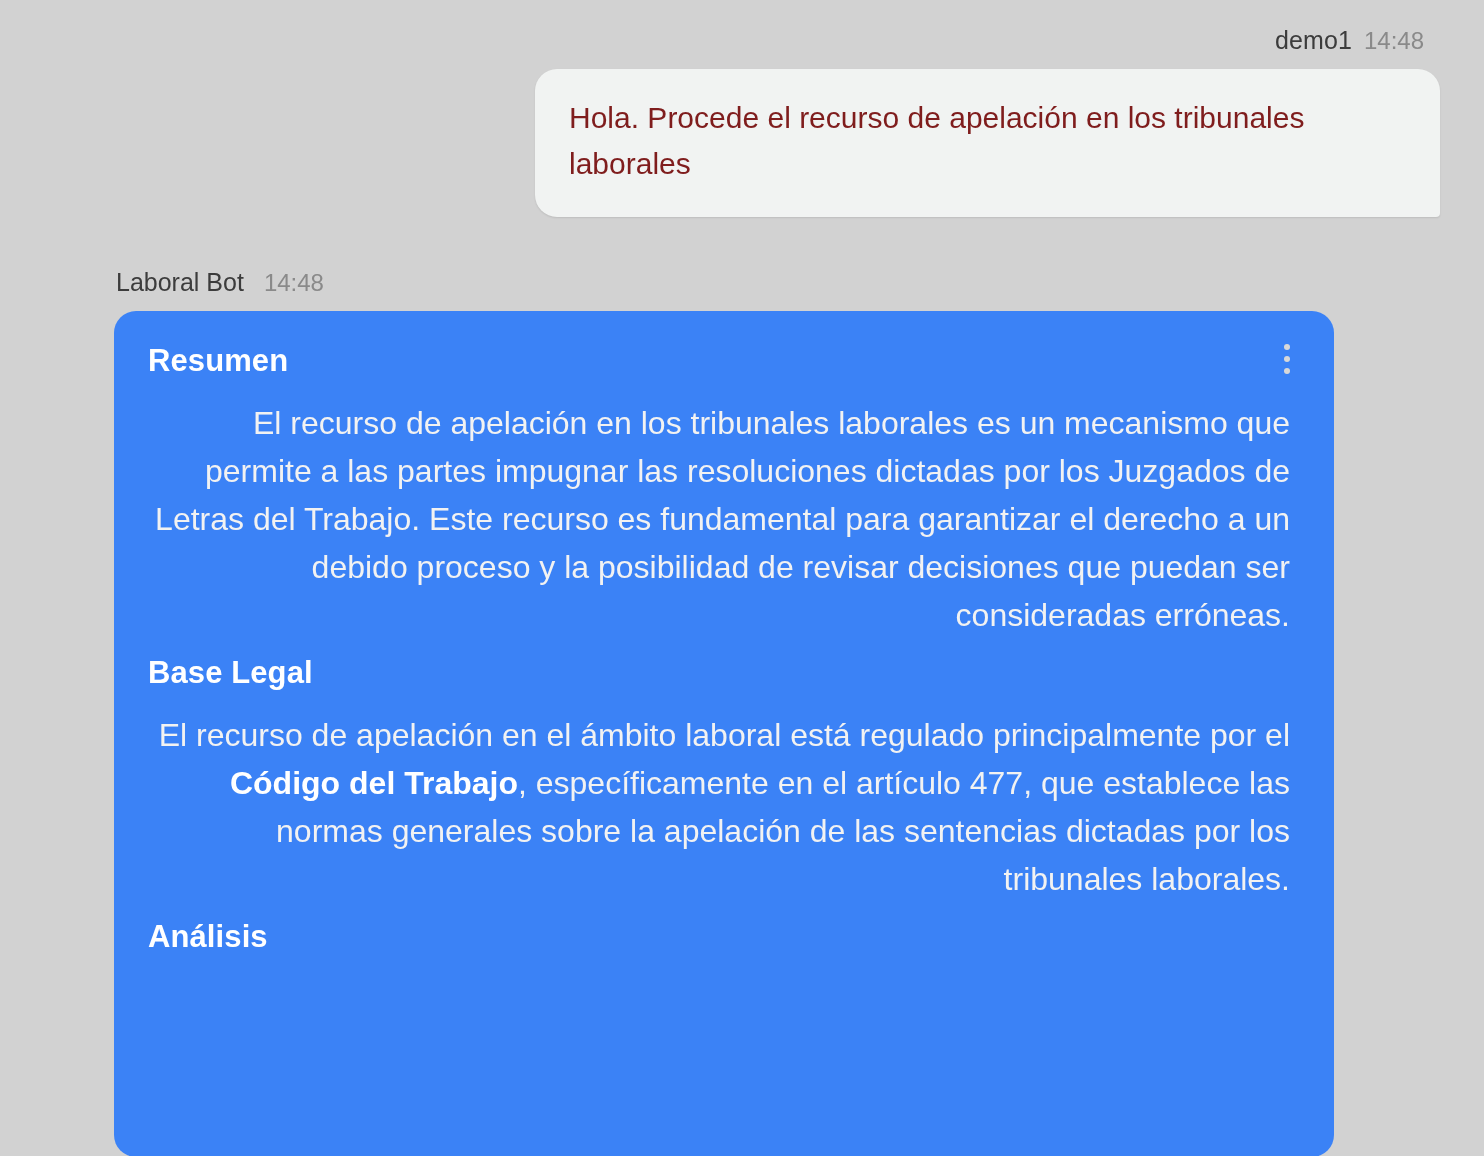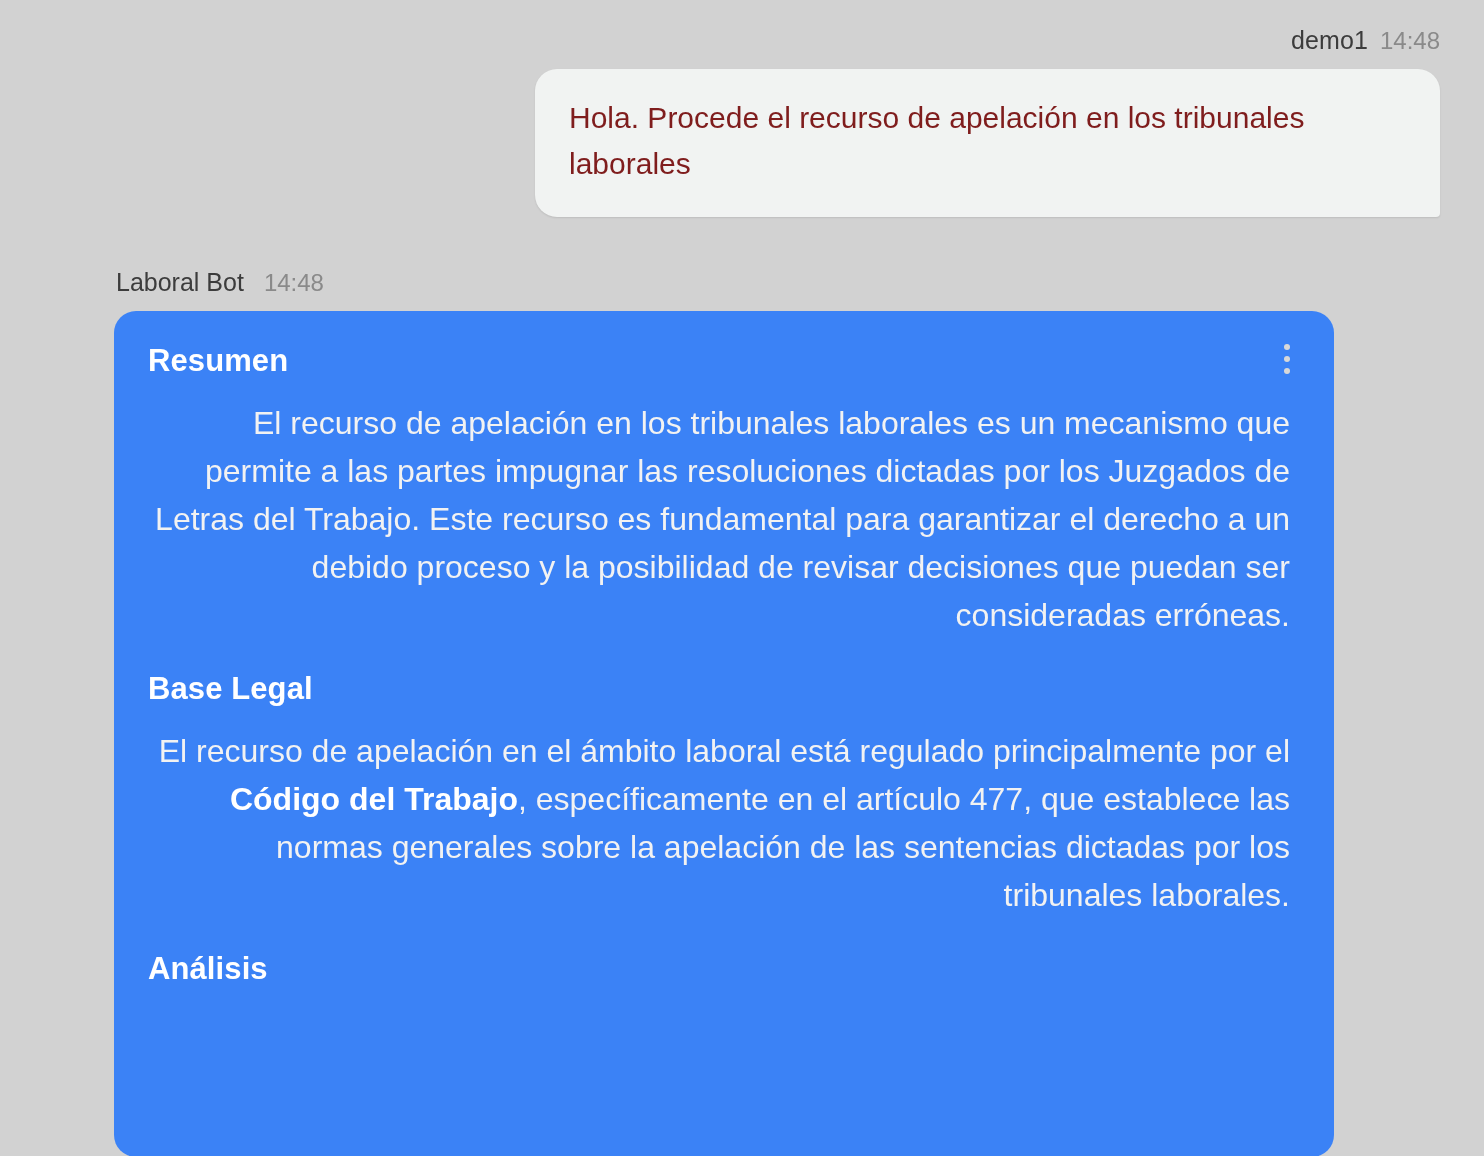--- a/index.html
+++ b/index.html
@@ -28,21 +28,21 @@
     right: 0;
     width: 100%;
     display: flex;
     flex-direction: column;
     align-items: flex-end;
   }
   .msg-meta {
     display: flex;
     align-items: baseline;
     gap: 12px;
-    padding: 26px 44px 0 0;
+    padding: 26px 60px 0 0;
   }
   .msg-meta .author {
     font-size: 25px;
     color: #3c3c3c;
     letter-spacing: 0.1px;
   }
   .msg-meta .time {
     font-size: 24px;
     color: #8a8a8a;
   }
@@ -121,21 +121,21 @@
     font-weight: bold;
     margin: 0 0 0 0;
     padding: 0 0 0 0;
     color: #ffffff;
     letter-spacing: 0.1px;
   }
   .section {
     margin-bottom: 6px;
   }
   .section + .section {
-    margin-top: 32px;
+    margin-top: 16px;
   }
   .section p {
     font-size: 32px;
     line-height: 48px;
     margin: 20px 0 0 0;
     color: #f2f2f2;
     text-align: right;
   }
   .section p b {
     font-weight: bold;

